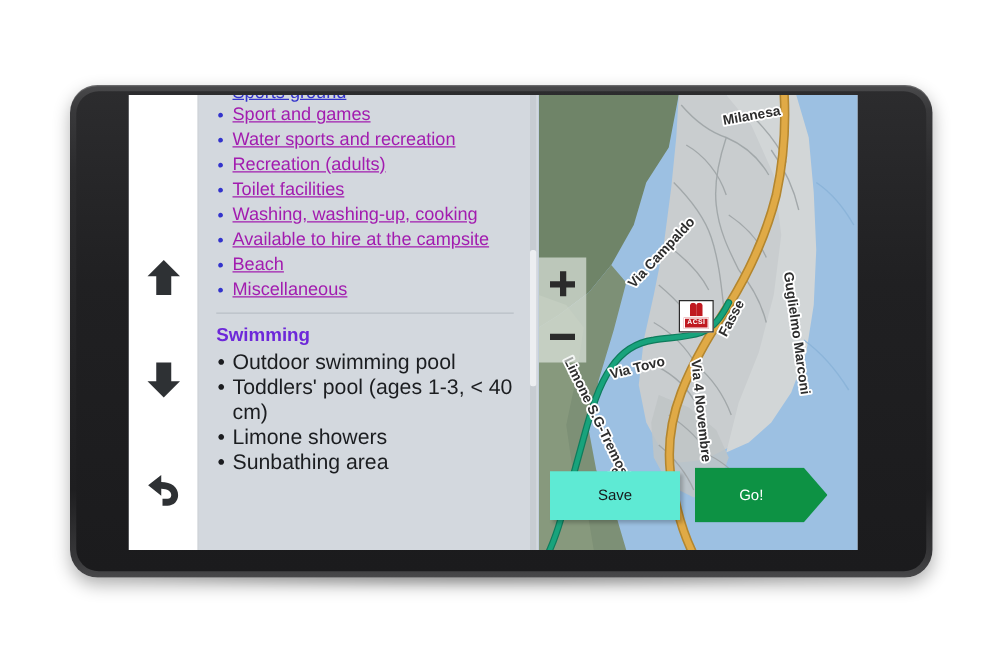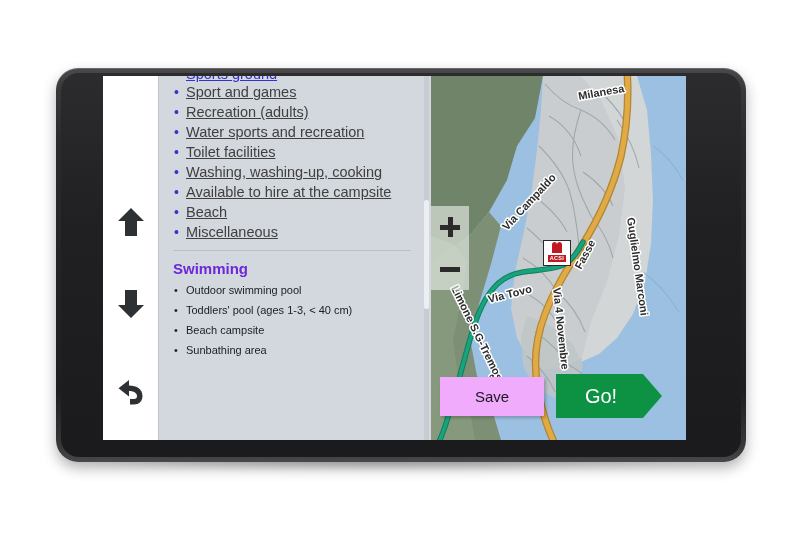--- a/index.html
+++ b/index.html
@@ -136,21 +136,21 @@
   }
   .link-list li::before {
     content: "\2022";
     position: absolute;
     left: 1px;
     top: 0;
     color: #3333cc;
     font-size: 14px;
   }
   .link-list a, .link-list .lnk {
-    color: #404040;
+    color: #a21caf;
     text-decoration: underline;
     cursor: pointer;
   }
   .clipped-top {
     height: 7px;
     overflow: hidden;
     padding-left: 13px;
     position: relative;
   }
   .clipped-top .lnk {
@@ -185,21 +185,21 @@
   }
   .fact-list {
     list-style: none;
     margin: 0;
     padding: 0;
   }
   .fact-list li {
     position: relative;
     padding-left: 13px;
     margin: 0;
-    font-size: 11px;
+    font-size: 17px;
     line-height: 20px;
     color: #1b1d20;
   }
   .fact-list li::before {
     content: "\2022";
     position: absolute;
     left: 1px;
     top: 0;
     color: #1b1d20;
   }
@@ -298,38 +298,38 @@
     position: absolute;
     left: 9px;
     bottom: 22px;
     display: flex;
     align-items: center;
     gap: 12px;
   }
   .btn-save {
     width: 104px;
     height: 39px;
-    background: #f0abfc;
+    background: #5eead4;
     display: flex;
     align-items: center;
     justify-content: center;
-    font-size: 15px;
+    font-size: 12px;
     color: #17191b;
     cursor: pointer;
     box-shadow: 2px 2px 3px rgba(0,0,0,0.22);
   }
   .btn-go {
     position: relative;
     width: 106px;
     height: 44px;
     background: #0d9244;
     display: flex;
     align-items: center;
     justify-content: center;
-    font-size: 20px;
+    font-size: 12px;
     color: #ffffff;
     cursor: pointer;
     clip-path: polygon(0 0, 82% 0, 100% 50%, 82% 100%, 0 100%);
     filter: drop-shadow(2px 2px 2px rgba(0,0,0,0.22));
     padding-right: 16px;
     box-sizing: border-box;
   }
 </style>
 </head>
 <body>
@@ -376,37 +376,37 @@
 
     <div class="content-panel">
       <div class="content-scroll">
 
         <div class="clipped-top">
           <span class="lnk">Sports ground</span>
         </div>
 
         <ul class="link-list">
           <li><span class="lnk">Sport and games</span></li>
+          <li><span class="lnk">Water sports and recreation</span></li>
           <li><span class="lnk">Recreation (adults)</span></li>
-          <li><span class="lnk">Water sports and recreation</span></li>
           <li><span class="lnk">Toilet facilities</span></li>
           <li><span class="lnk">Washing, washing-up, cooking</span></li>
           <li><span class="lnk">Available to hire at the campsite</span></li>
           <li><span class="lnk">Beach</span></li>
           <li><span class="lnk">Miscellaneous</span></li>
         </ul>
 
         <div class="divider"></div>
 
         <div class="sec-title">Swimming</div>
 
         <ul class="fact-list">
           <li>Outdoor swimming pool</li>
           <li>Toddlers' pool (ages 1-3, &lt; 40 cm)</li>
-          <li>Beach campsite</li>
+          <li>Limone showers</li>
           <li>Sunbathing area</li>
         </ul>
 
       </div>
 
       <div class="panel-scrollbar">
         <div class="thumb"></div>
       </div>
     </div>
 

